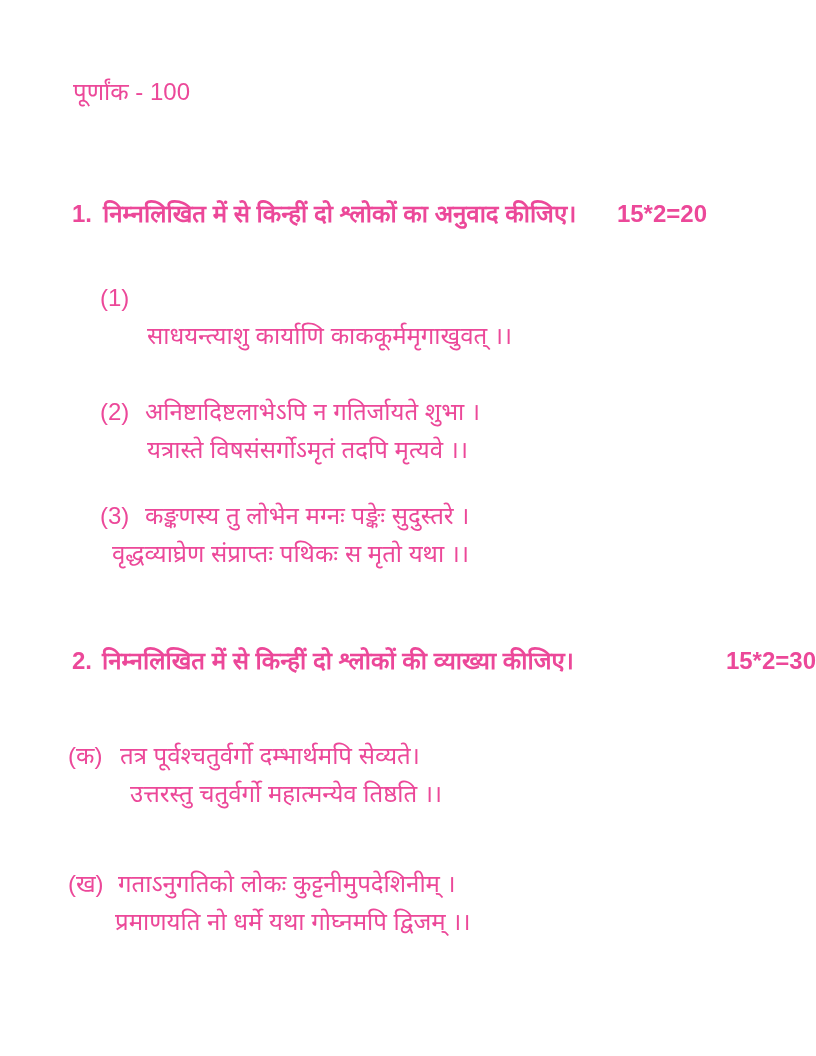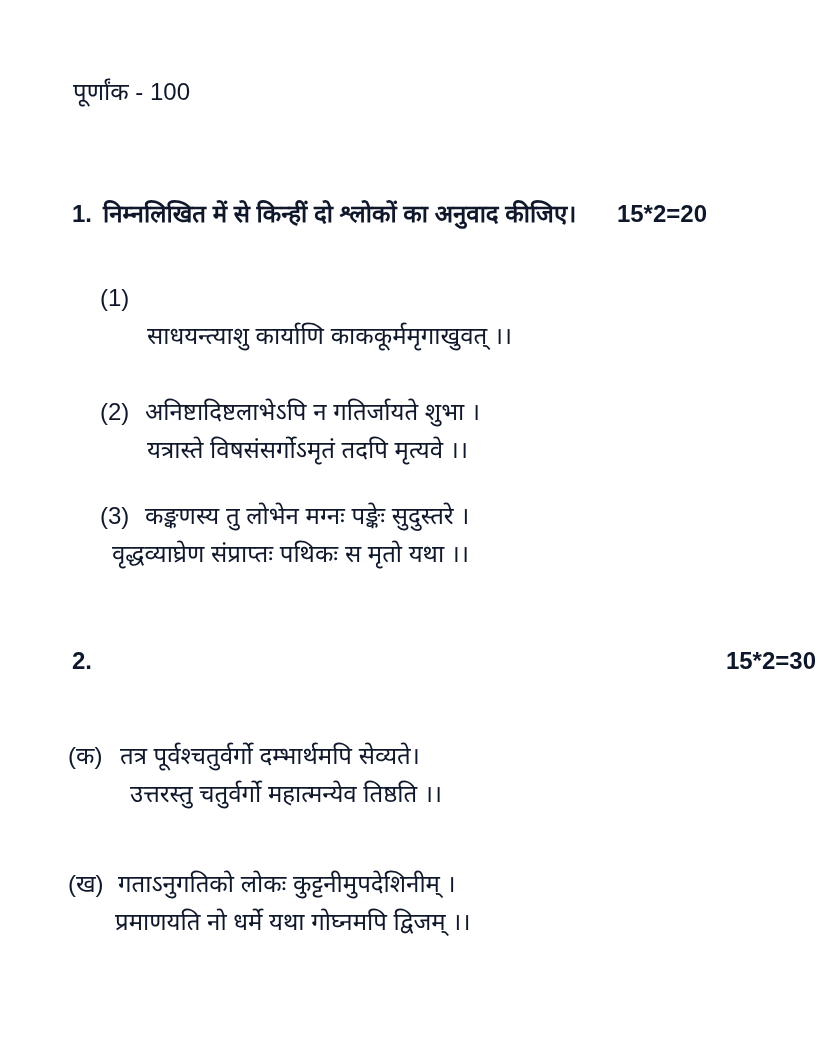--- a/index.html
+++ b/index.html
@@ -1,21 +1,21 @@
 <!DOCTYPE html>
 <html><head>
 <meta charset="utf-8">
 <style>
   html, body { margin: 0; padding: 0; background: #ffffff; }
   .page {
     position: relative;
     width: 816px;
     height: 1056px;
     background: #ffffff;
-    color: #0f172a;
+    color: #ec4899;
     font-family: "Liberation Sans", "DejaVu Sans", sans-serif;
     font-size: 24px;
     overflow: hidden;
   }
   .abs { position: absolute; white-space: nowrap; }
 
   
   .masthead { left: 73px; top: 76px; line-height: 32px; }
 
   
@@ -91,20 +91,21 @@
   <div class="abs shloka shloka-3">
     <div class="srow">
       <span class="slabel">(3)</span>
       <span class="line1">कङ्कणस्य तु लोभेन मग्नः पङ्केः सुदुस्तरे ।</span>
     </div>
     <div class="line2">वृद्धव्याघ्रेण संप्राप्तः पथिकः स मृतो यथा ।।</div>
   </div>
 
   <div class="abs qrow qrow-2">
     <span class="qnum">2.</span>
+    <span class="qtext">निम्नलिखित में से किन्हीं दो श्लोकों की व्याख्या कीजिए।</span>
     <span class="qmarks">15*2=30</span>
   </div>
 
   <div class="abs shloka shloka-ka">
     <div class="srow">
       <span class="slabel">(क)</span>
       <span class="line1">तत्र पूर्वश्चतुर्वर्गो दम्भार्थमपि सेव्यते।</span>
     </div>
     <div class="line2">उत्तरस्तु चतुर्वर्गो महात्मन्येव तिष्ठति ।।</div>
   </div>

